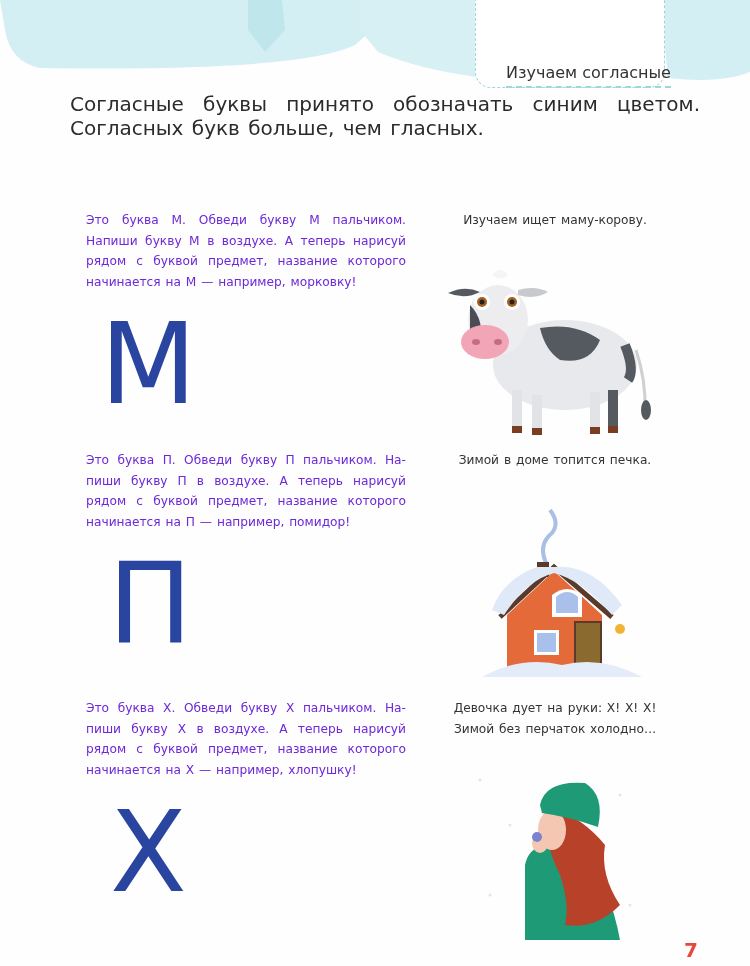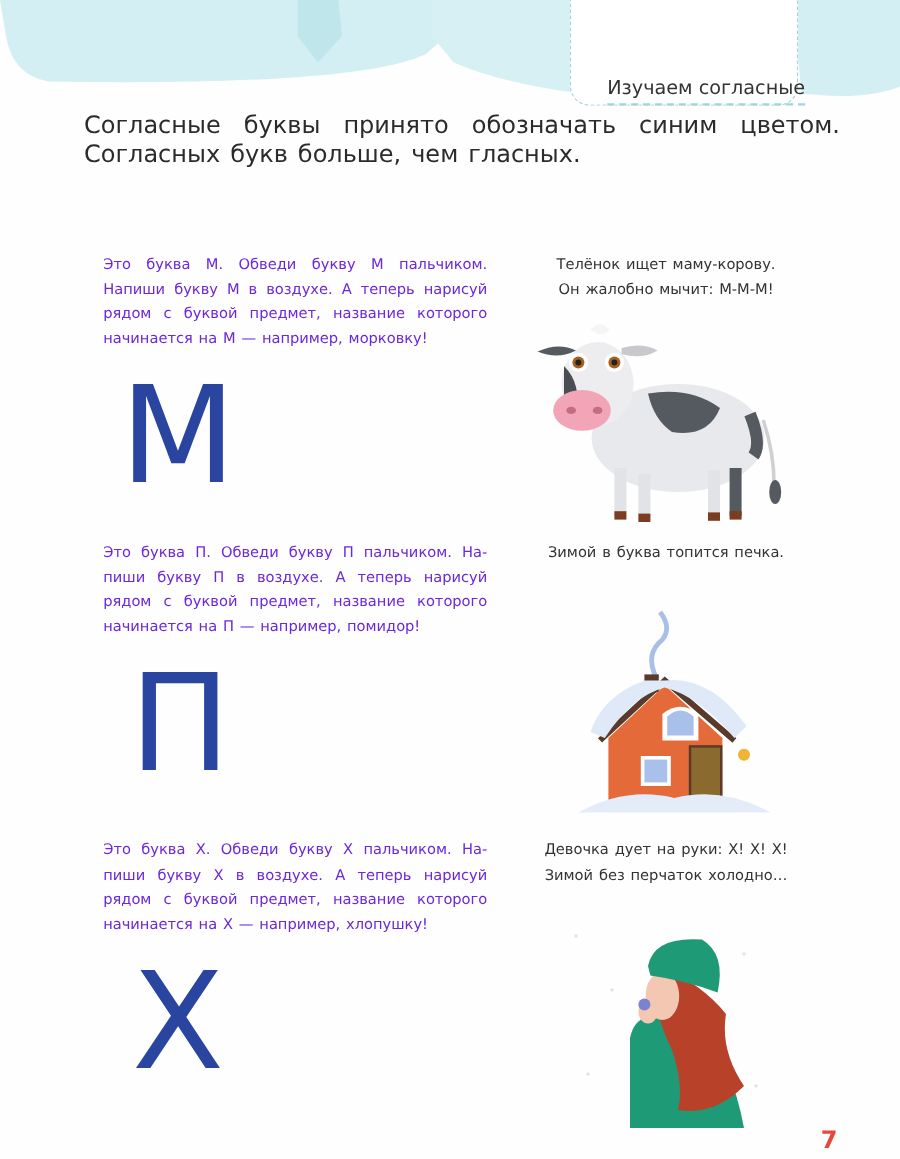--- a/index.html
+++ b/index.html
@@ -57,22 +57,21 @@
 </div>
 <div class="tab-card">
   <div class="tab-label">Изучаем согласные</div>
 </div>
 
 <div class="intro">Согласные буквы принято обозначать синим цветом. Согласных букв больше, чем гласных.</div>
 
 <div class="instr" style="top:210px;">Это буква М. Обведи букву М пальчиком. Напиши букву М в воздухе. А теперь нарисуй рядом с буквой предмет, название кото­рого начинается на М — например, морковку!</div>
 <div class="big-letter" style="left:100px; top:308px;">М</div>
 <div class="caption" style="top:210px;">
-  <div>Телёнок ищет маму-корову.</div>
-  <div>Он жалобно мычит: М-М-М!</div>
+  <div>Изучаем ищет маму-корову.</div>
 </div>
 <div class="illus" style="left:440px; top:260px; width:220px; height:180px;">
   <svg width="220" height="180" viewBox="0 0 220 180">
     <ellipse cx="125" cy="105" rx="72" ry="45" fill="#e8e9ec"></ellipse>
     <path d="M100,68 Q135,62 160,80 Q150,105 120,100 Q105,90 100,68Z" fill="#555a60"></path>
     <path d="M185,85 Q195,110 188,120" stroke="#555a60" stroke-width="10" fill="none"></path>
     <rect x="72" y="130" width="10" height="40" fill="#e2e3e6"></rect>
     <rect x="92" y="135" width="10" height="38" fill="#e2e3e6"></rect>
     <rect x="150" y="132" width="10" height="40" fill="#e2e3e6"></rect>
     <rect x="168" y="130" width="10" height="40" fill="#555a60"></rect>
@@ -95,21 +94,21 @@
     <circle cx="72" cy="42" r="2.5" fill="#222"></circle>
     <ellipse cx="45" cy="82" rx="24" ry="17" fill="#f2a5b6"></ellipse>
     <ellipse cx="36" cy="82" rx="4" ry="3" fill="#c46d82"></ellipse>
     <ellipse cx="58" cy="82" rx="4" ry="3" fill="#c46d82"></ellipse>
   </svg>
 </div>
 
 <div class="instr" style="top:450px;">Это буква П. Обведи букву П пальчиком. На­пиши букву П в воздухе. А теперь нарисуй рядом с буквой предмет, название которого начинается на П — например, помидор!</div>
 <div class="big-letter" style="left:108px; top:548px;">П</div>
 <div class="caption" style="top:450px;">
-  <div>Зимой в буква топится печка.</div>
+  <div>Зимой в доме топится печка.</div>
 </div>
 <div class="illus" style="left:482px; top:505px; width:160px; height:180px;">
   <svg width="160" height="180" viewBox="0 0 160 180">
     <path d="M65,60 Q55,40 70,28 Q78,18 68,5" stroke="#a9bfe6" stroke-width="4" fill="none"></path>
     <rect x="55" y="57" width="12" height="15" fill="#5a3a2a"></rect>
     <path d="M25,110 L25,165 L120,165 L120,110 L72,66 Z" fill="#e56a3a"></path>
     <path d="M18,112 L72,62 L130,112" stroke="#5a3a2a" stroke-width="5" fill="none"></path>
     <path d="M10,105 Q20,75 55,62 L72,62 Q110,58 140,100 L130,110 Q100,75 72,68 Q45,75 22,110 Z" fill="#dfe9f8"></path>
     <path d="M70,90 Q85,78 100,90 L100,112 L70,112 Z" fill="#fff"></path>
     <path d="M74,92 Q85,82 96,92 L96,108 L74,108 Z" fill="#a9c0ea"></path>

